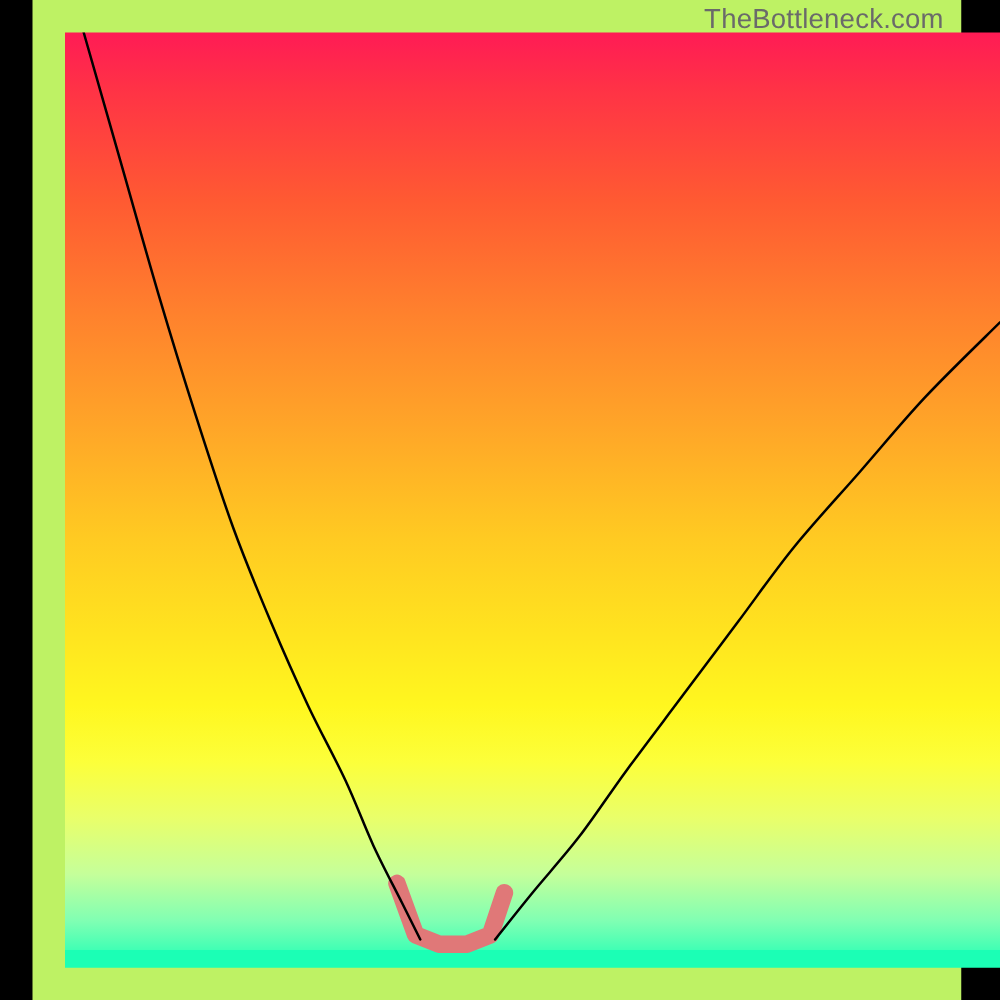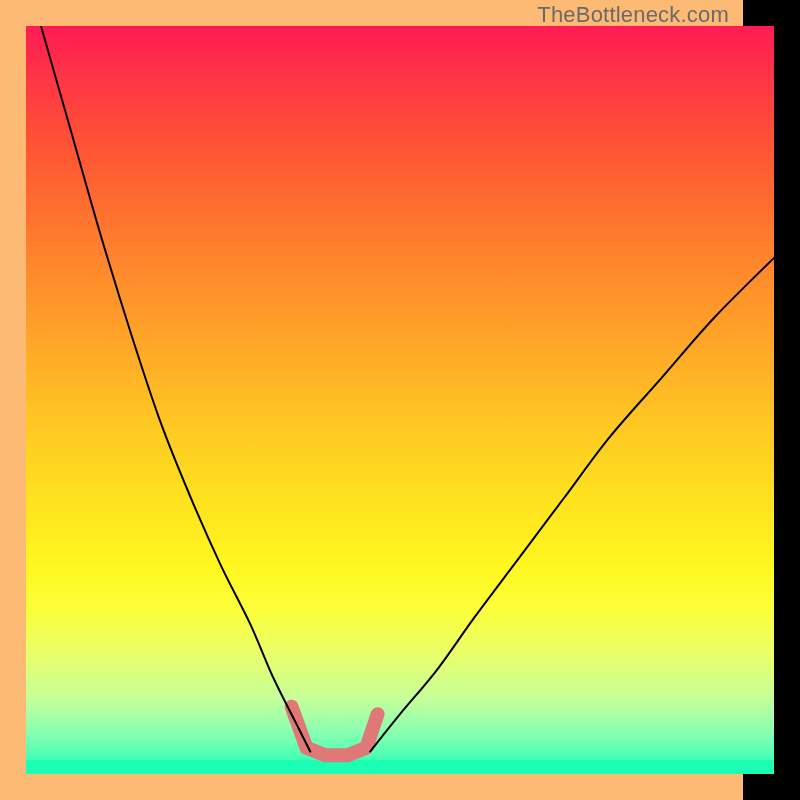--- a/index.html
+++ b/index.html
@@ -8,21 +8,22 @@
     width: 800px;
     height: 800px;
     background: #000;
     overflow: hidden;
     font-family: Arial, Helvetica, sans-serif;
   }
   .frame {
     position: relative;
     width: 743px;
     height: 800px;
-    background: #fdba74;
+    background: #bef264;
+    margin-left: 26px;
   }
   .watermark {
     position: absolute;
     top: 2px;
     right: 14px;
     color: #6a6a6a;
     font-size: 22px;
     font-weight: 400;
     letter-spacing: 0.2px;
     z-index: 10;

